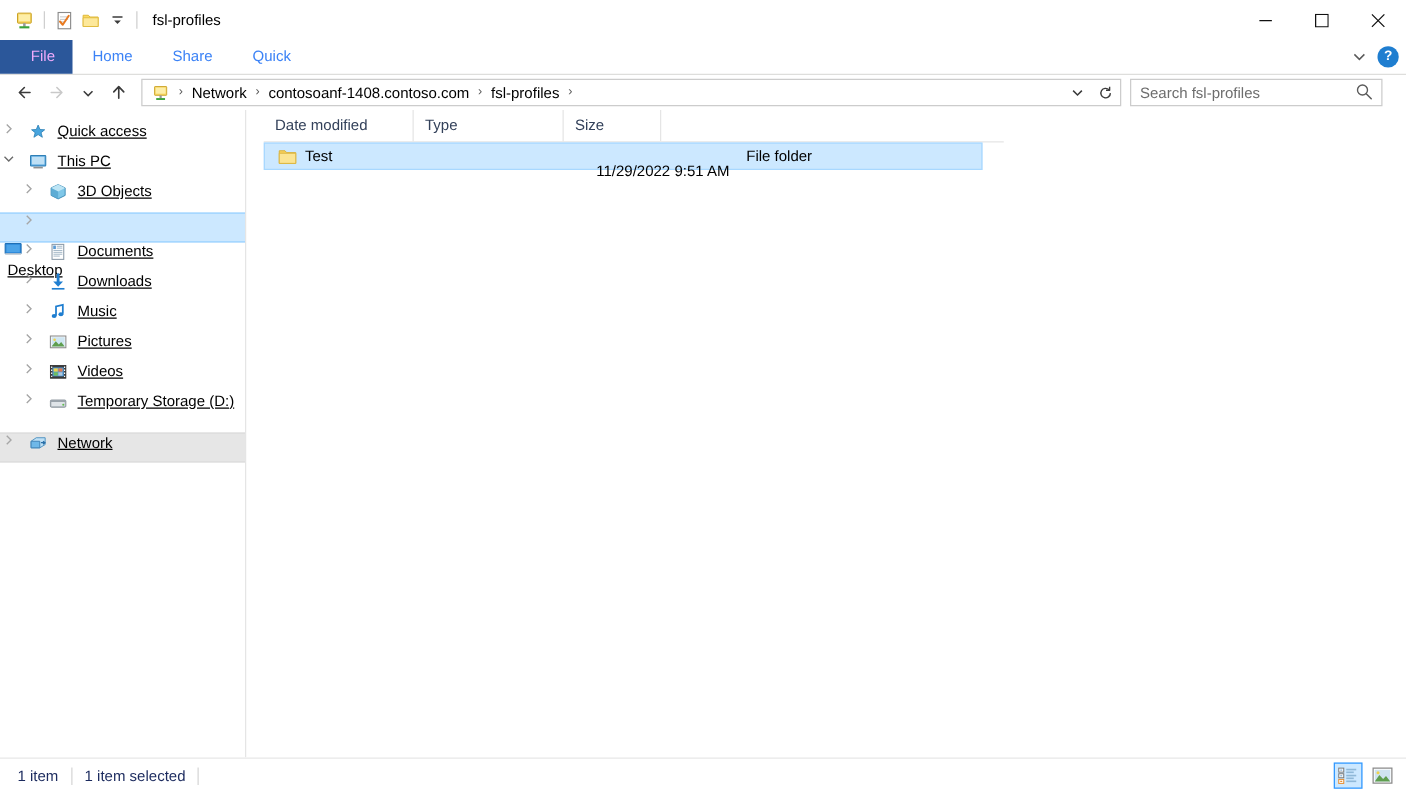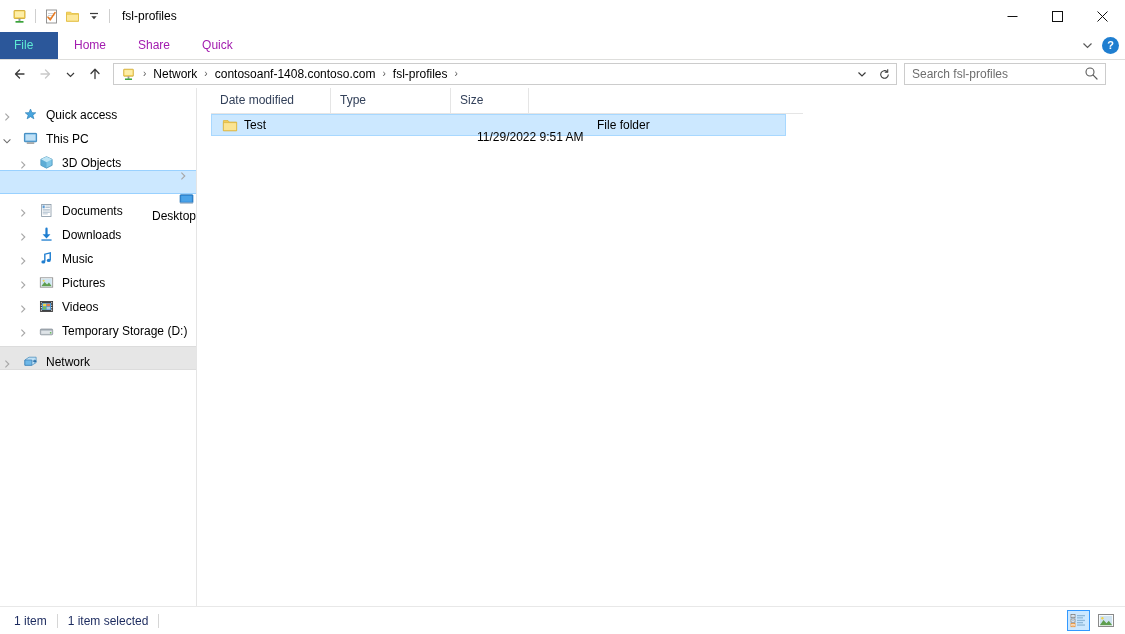--- a/index.html
+++ b/index.html
@@ -74,28 +74,28 @@
   #tabs {
     display: flex;
     height: 27px;
     align-items: stretch;
   }
   .tab {
     height: 27px;
     line-height: 27px;
     padding: 0 16px;
     font-size: 12px;
-    color: #a21caf;
+    color: #3b82f6;
     white-space: nowrap;
   }
   .tab.file {
     background: #2b579a;
-    color: #5eead4;
+    color: #f0abfc;
     min-width: 58px;
-    text-align: left;
+    text-align: right;
     padding: 0 14px;
   }
   #ribbon-right {
     position: absolute;
     right: 6px; top: 0;
     height: 27px;
     display: flex;
     align-items: center;
     gap: 8px;
   }
@@ -201,23 +201,24 @@
     position: absolute;
     left: 0; top: 88px;
     width: 197px; height: 518px;
     background: #ffffff;
     border-right: 1px solid #e5e5e5;
     overflow: hidden;
   }
   .navitem {
     height: 24px;
     display: flex;
-    align-items: flex-end;
+    align-items: flex-start;
     position: relative;
     white-space: nowrap;
+    text-decoration: underline;
   }
   .navitem.selected {
     background: #cce8ff;
     border-top: 1px solid #99d1ff;
     border-bottom: 1px solid #99d1ff;
     flex-direction: column;
   }
   .navitem.graysel {
     background: #e6e6e6;
     border-top: 1px solid #dcdcdc;

